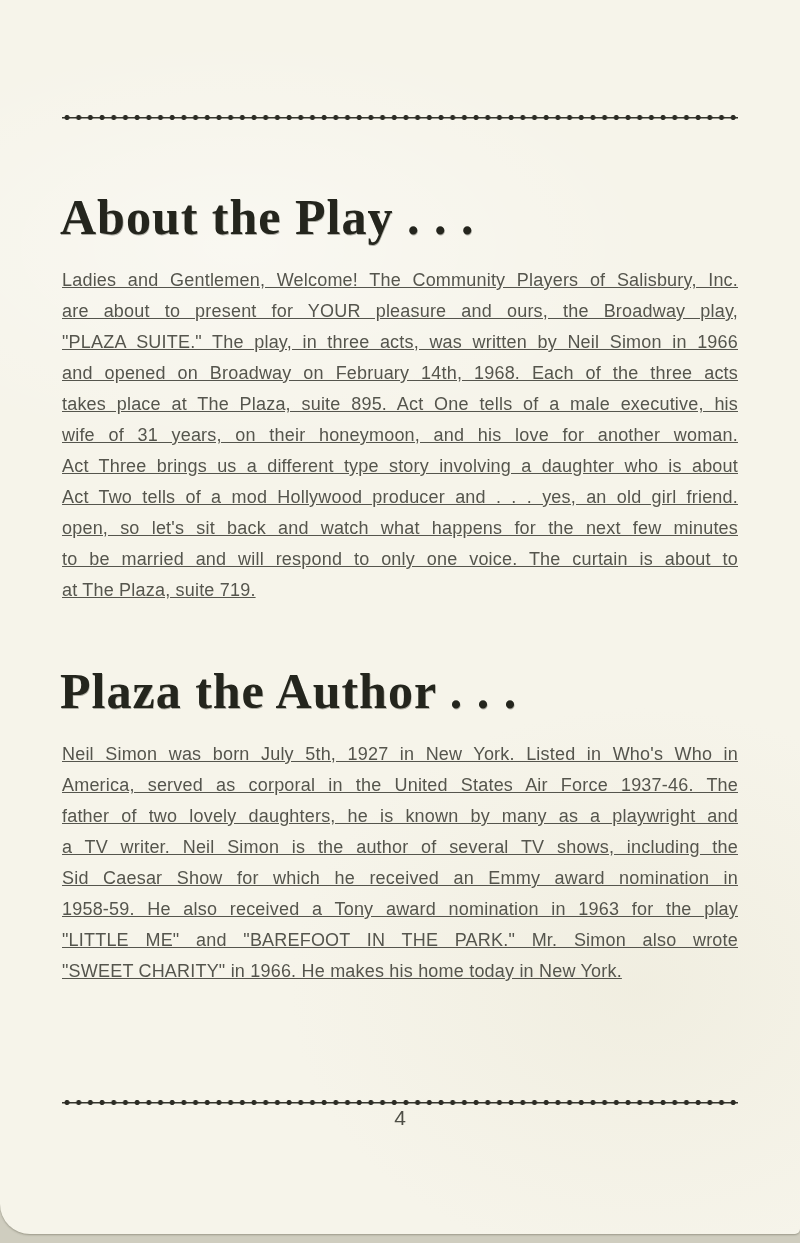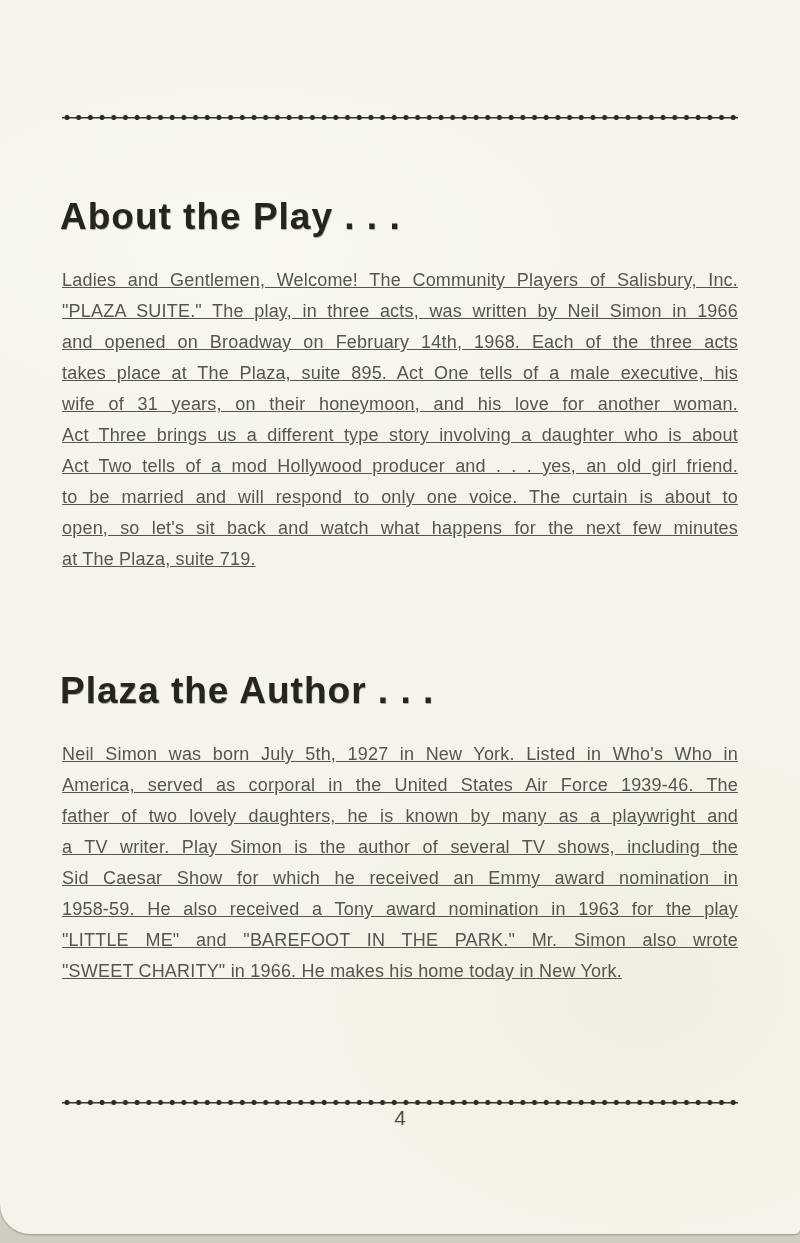--- a/index.html
+++ b/index.html
@@ -44,23 +44,23 @@
   .rule-bottom { top: 1098px; }
   .section {
     position: absolute;
     left: 62px;
     width: 676px;
   }
   .section-play { top: 192px; }
   .section-author { top: 666px; }
   .heading {
     margin: 0 0 0 -2px;
-    font-family: Liberation Sans, sans-serif;
+    font-family: Liberation Serif, serif;
     font-weight: bold;
-    font-size: 37px;
+    font-size: 50px;
     line-height: 50px;
     letter-spacing: 1px;
     color: #24251d;
     text-shadow: 0.6px 0.6px 0 rgba(36,37,29,0.35);
     white-space: nowrap;
   }
   .body-text {
     margin-top: 23px;
     color: #55554d;
     font-size: 18px;
@@ -91,39 +91,40 @@
 <body>
 
 <div class="page">
 
   <div class="rule rule-top"></div>
 
   <section class="section section-play">
     <h1 class="heading">About the Play . . .</h1>
     <div class="body-text">
         <div class="tline">Ladies and Gentlemen, Welcome! The Community Players of Salisbury, Inc.</div>
+        <div class="tline">are about to present for YOUR pleasure and ours, the Broadway play,</div>
         <div class="tline">"PLAZA SUITE." The play, in three acts, was written by Neil Simon in 1966</div>
         <div class="tline">and opened on Broadway on February 14th, 1968. Each of the three acts</div>
         <div class="tline">takes place at The Plaza, suite 895. Act One tells of a male executive, his</div>
         <div class="tline">wife of 31 years, on their honeymoon, and his love for another woman.</div>
         <div class="tline">Act Three brings us a different type story involving a daughter who is about</div>
         <div class="tline">Act Two tells of a mod Hollywood producer and . . . yes, an old girl friend.</div>
+        <div class="tline">open, so let's sit back and watch what happens for the next few minutes</div>
         <div class="tline">to be married and will respond to only one voice. The curtain is about to</div>
-        <div class="tline">open, so let's sit back and watch what happens for the next few minutes</div>
         <div class="tline tline-last">at The Plaza, suite 719.</div>
       </div>
   </section>
 
   <section class="section section-author">
     <h1 class="heading">Plaza the Author . . .</h1>
     <div class="body-text">
         <div class="tline">Neil Simon was born July 5th, 1927 in New York. Listed in Who's Who in</div>
-        <div class="tline">America, served as corporal in the United States Air Force 1939-46. The</div>
+        <div class="tline">America, served as corporal in the United States Air Force 1937-46. The</div>
         <div class="tline">father of two lovely daughters, he is known by many as a playwright and</div>
-        <div class="tline">a TV writer. Play Simon is the author of several TV shows, including the</div>
+        <div class="tline">a TV writer. Neil Simon is the author of several TV shows, including the</div>
         <div class="tline">Sid Caesar Show for which he received an Emmy award nomination in</div>
         <div class="tline">1958-59. He also received a Tony award nomination in 1963 for the play</div>
         <div class="tline">"LITTLE ME" and "BAREFOOT IN THE PARK." Mr. Simon also wrote</div>
         <div class="tline tline-last">"SWEET CHARITY" in 1966. He makes his home today in New York.</div>
       </div>
   </section>
 
   <div class="rule rule-bottom"></div>
 
   <div class="page-number">4</div>

